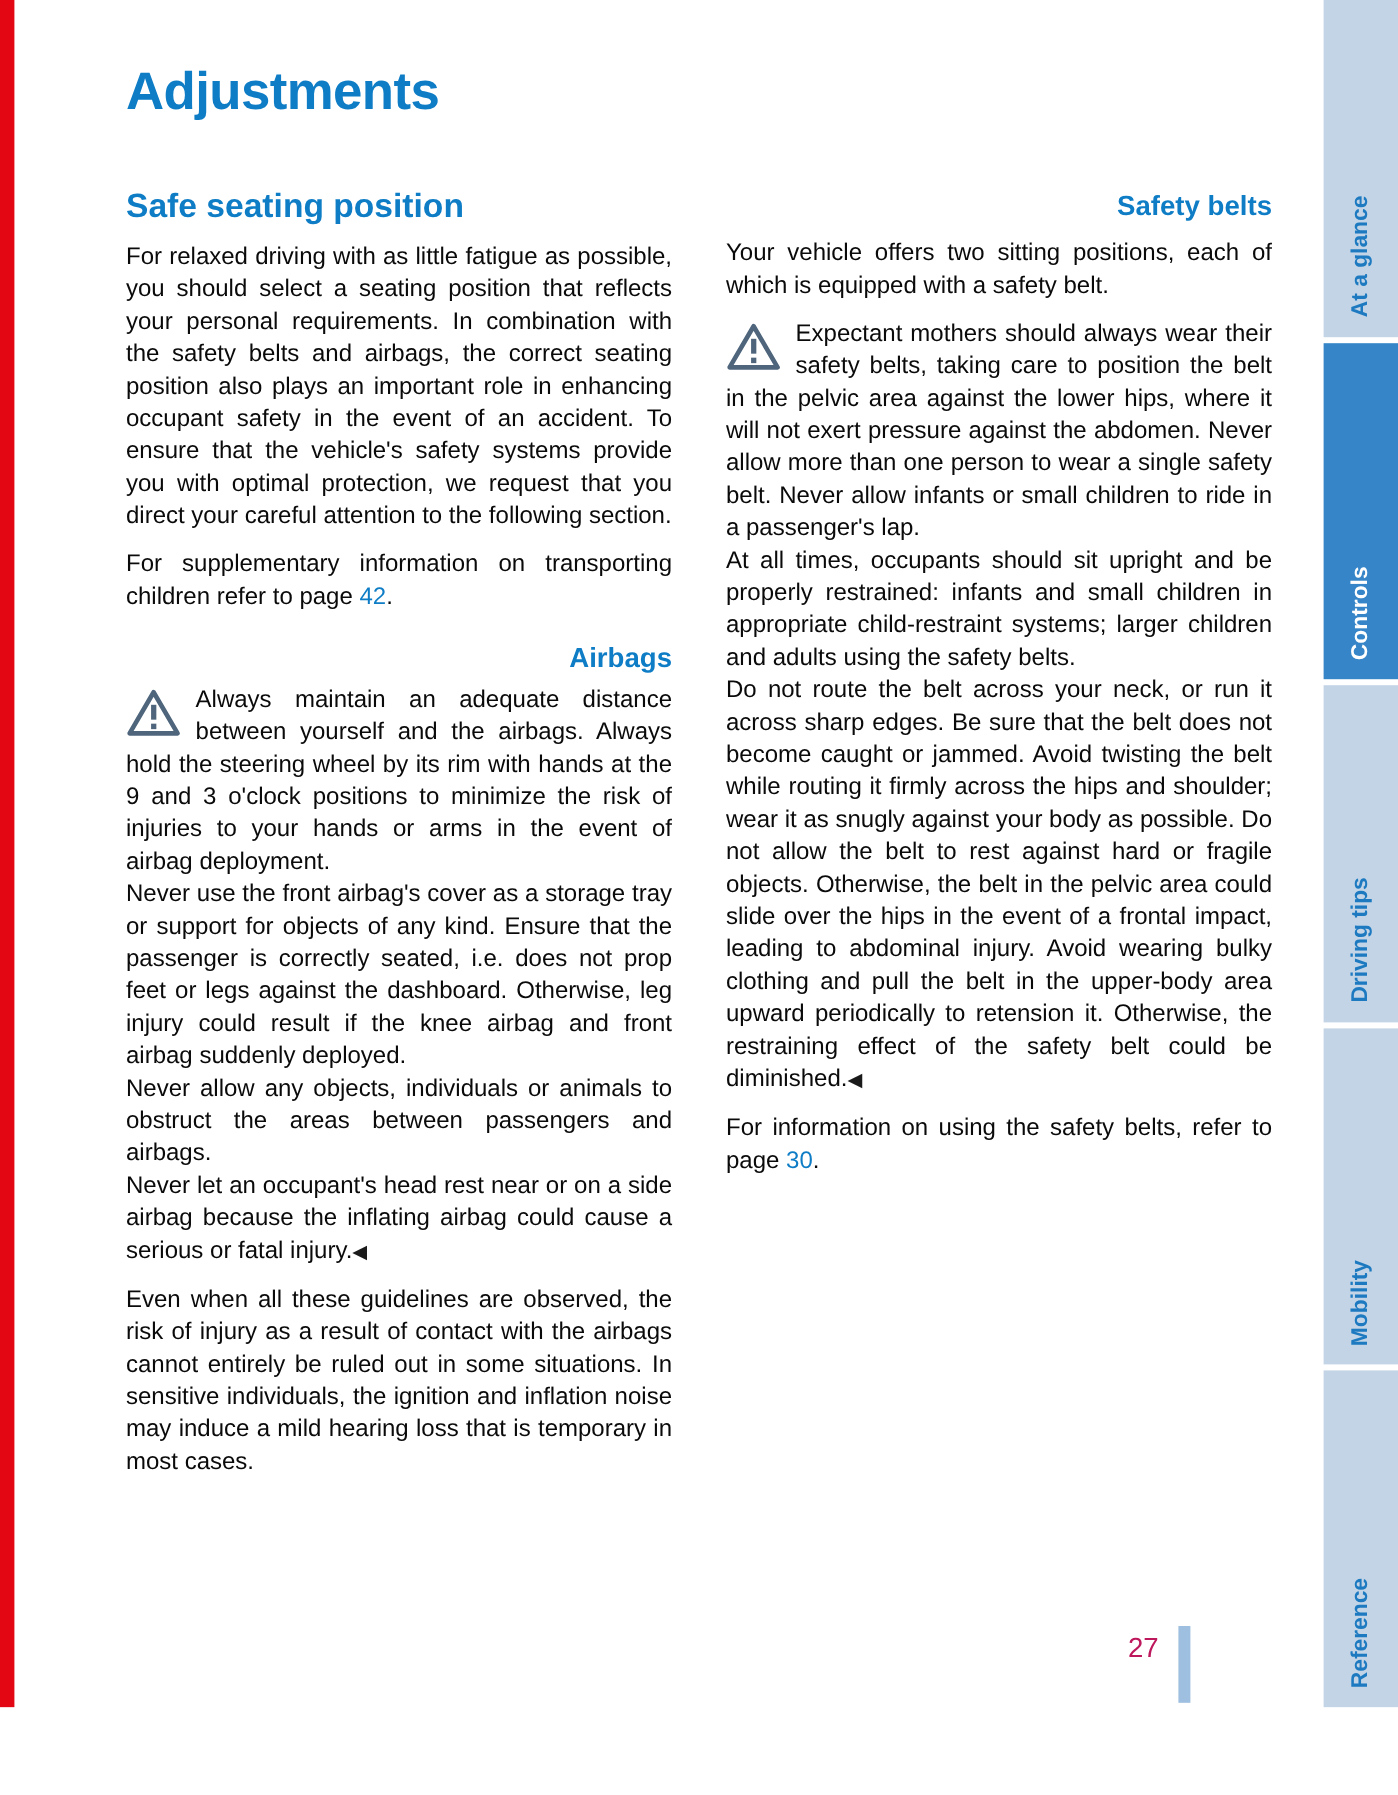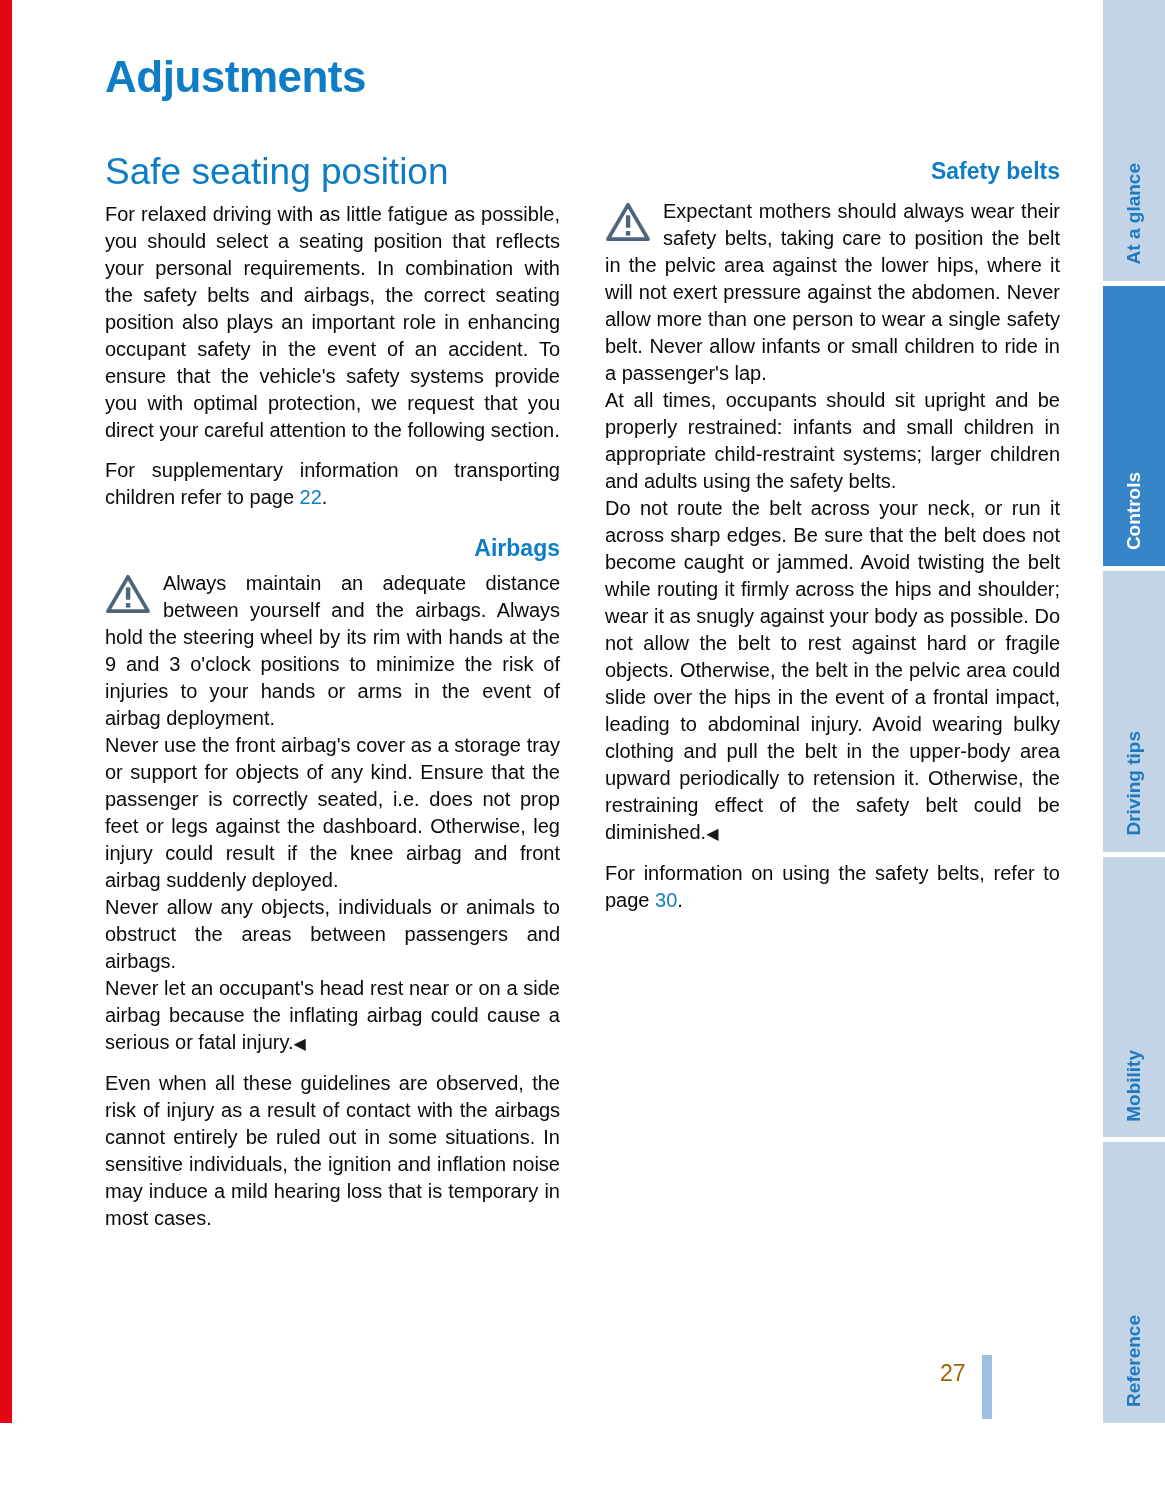--- a/index.html
+++ b/index.html
@@ -42,22 +42,22 @@
     font-size:20px;
     line-height:27px;
     text-align:justify;
     hyphens:auto;
     -webkit-hyphens:auto;
     color:#0a0a0a;
   }
 
   h2.section-heading {
     color:#0e7dc6;
-    font-size:37px;
-    font-weight:normal;
+    font-size:28px;
+    font-weight:bold;
     text-align:left;
     margin:0 0 16px 0;
   }
   h3.sub-heading {
     color:#0e7dc6;
     font-size:23px;
     font-weight:bold;
     text-align:right;
     margin:24px 0 8px 0;
   }
@@ -112,21 +112,21 @@
 
   .footer {
     position:absolute;
     left:940px; bottom:4px;
     display:flex;
     align-items:flex-end;
     gap:16px;
   }
   .page-number {
     font-size:23px;
-    color:#a16207;
+    color:#be185d;
     margin-bottom:32px;
   }
   .footer-bar {
     width:10px; height:64px;
     background:#9fbfe0;
   }
 </style>
 </head>
 <body>
 
@@ -139,21 +139,21 @@
     <h1 class="doc-title">Adjustments</h1>
 
     <div class="columns">
 
       <div class="col">
 
         <h2 class="section-heading">Safe seating position</h2>
 
         <p>For relaxed driving with as little fatigue as possible, you should select a seating position that reflects your personal requirements. In combination with the safety belts and airbags, the correct seating position also plays an important role in enhancing occupant safety in the event of an accident. To ensure that the vehicle's safety systems provide you with optimal protection, we request that you direct your careful attention to the following section.</p>
 
-        <p class="gap"><span>For supplementary information on transporting children refer to page </span><a class="page-link">22</a><span>.</span></p>
+        <p class="gap"><span>For supplementary information on transporting children refer to page </span><a class="page-link">42</a><span>.</span></p>
 
         <h3 class="sub-heading">Airbags</h3>
 
         <div class="warning-block">
           <span class="warn-icon">
             <svg viewBox="0 0 48 42" aria-hidden="true">
               <path d="M24 3 L45 39 L3 39 Z" fill="none" stroke="#4e657c" stroke-width="4" stroke-linejoin="round"></path>
               <rect x="21.8" y="14" width="4.6" height="13" fill="#4e657c"></rect>
               <rect x="21.8" y="30.5" width="4.6" height="4.8" fill="#4e657c"></rect>
             </svg>
@@ -167,20 +167,21 @@
         <p class="gap">Even when all these guidelines are observed, the risk of injury as a result of contact with the airbags cannot entirely be ruled out in some situations. In sensitive individuals, the ignition and inflation noise may induce a mild hearing loss that is temporary in most cases.</p>
 
 
       </div>
 
       <div class="col">
 
         <h3 class="sub-heading first">Safety belts</h3>
 
 
+        <p class="gap">Your vehicle offers two sitting positions, each of which is equipped with a safety belt.</p>
 
         <div class="warning-block gap">
           <span class="warn-icon">
             <svg viewBox="0 0 48 42" aria-hidden="true">
               <path d="M24 3 L45 39 L3 39 Z" fill="none" stroke="#4e657c" stroke-width="4" stroke-linejoin="round"></path>
               <rect x="21.8" y="14" width="4.6" height="13" fill="#4e657c"></rect>
               <rect x="21.8" y="30.5" width="4.6" height="4.8" fill="#4e657c"></rect>
             </svg>
           </span>
           <p>Expectant mothers should always wear their safety belts, taking care to position the belt in the pelvic area against the lower hips, where it will not exert pressure against the abdomen. Never allow more than one person to wear a single safety belt. Never allow infants or small children to ride in a passenger's lap.</p>

